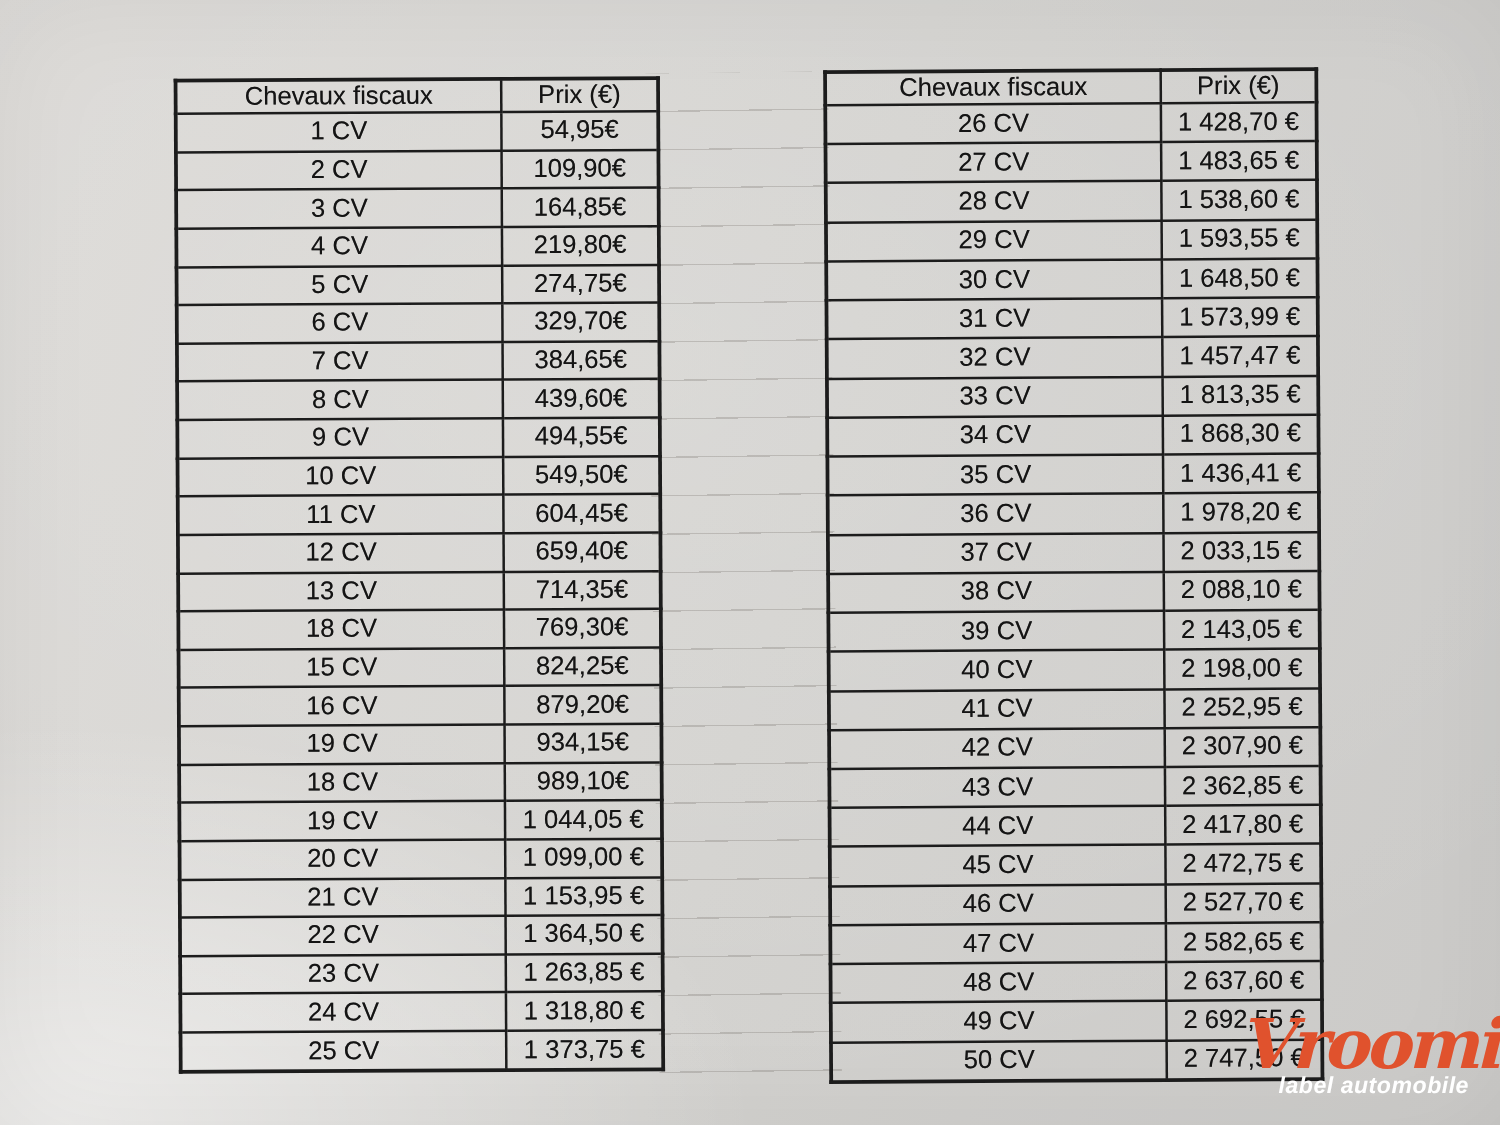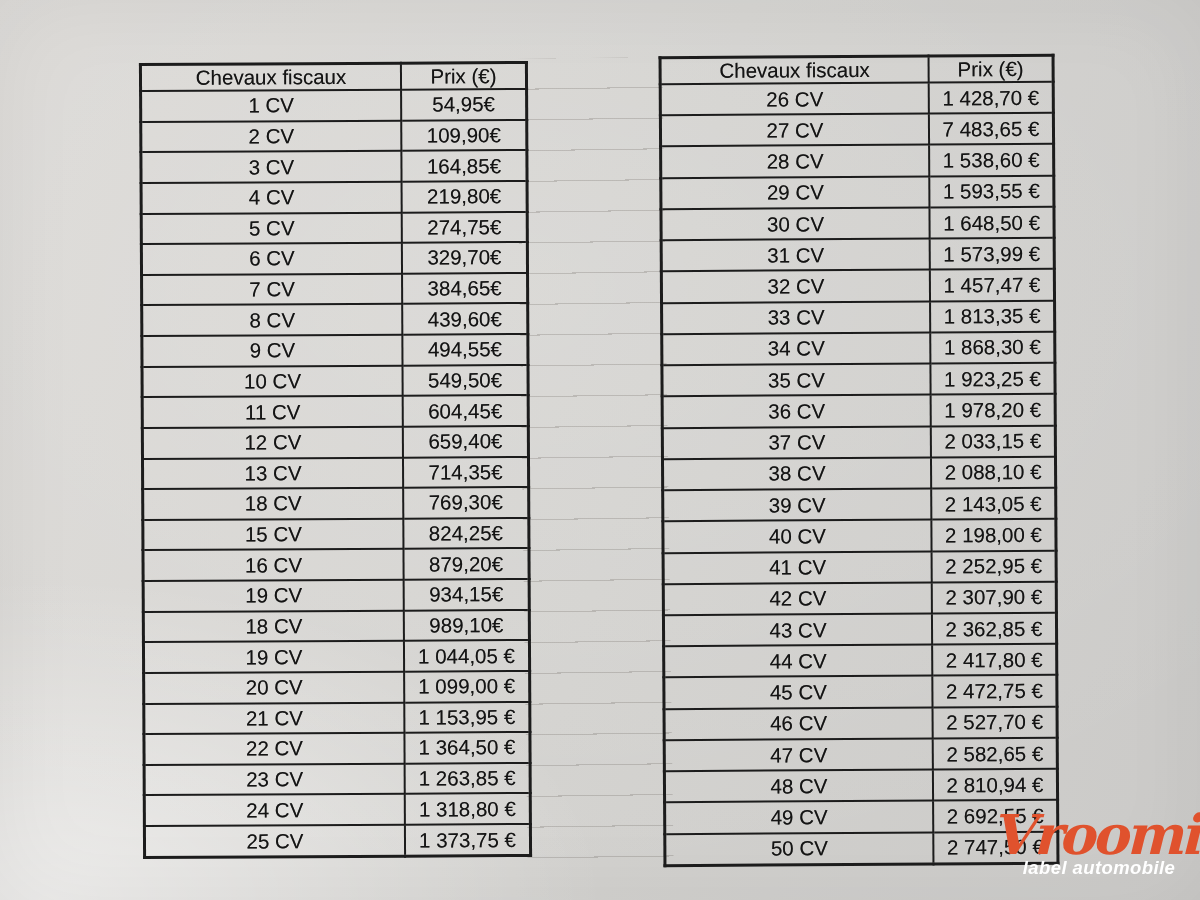--- a/index.html
+++ b/index.html
@@ -216,21 +216,21 @@
           <th>Prix (€)</th>
         </tr>
       </thead>
       <tbody>
         <tr>
           <td>26 CV</td>
           <td>1 428,70 €</td>
         </tr>
         <tr>
           <td>27 CV</td>
-          <td>7 483,65 €</td>
+          <td>1 483,65 €</td>
         </tr>
         <tr>
           <td>28 CV</td>
           <td>1 538,60 €</td>
         </tr>
         <tr>
           <td>29 CV</td>
           <td>1 593,55 €</td>
         </tr>
         <tr>
@@ -248,21 +248,21 @@
         <tr>
           <td>33 CV</td>
           <td>1 813,35 €</td>
         </tr>
         <tr>
           <td>34 CV</td>
           <td>1 868,30 €</td>
         </tr>
         <tr>
           <td>35 CV</td>
-          <td>1 923,25 €</td>
+          <td>1 436,41 €</td>
         </tr>
         <tr>
           <td>36 CV</td>
           <td>1 978,20 €</td>
         </tr>
         <tr>
           <td>37 CV</td>
           <td>2 033,15 €</td>
         </tr>
         <tr>
@@ -300,21 +300,21 @@
         <tr>
           <td>46 CV</td>
           <td>2 527,70 €</td>
         </tr>
         <tr>
           <td>47 CV</td>
           <td>2 582,65 €</td>
         </tr>
         <tr>
           <td>48 CV</td>
-          <td>2 810,94 €</td>
+          <td>2 637,60 €</td>
         </tr>
         <tr>
           <td>49 CV</td>
           <td>2 692,55 €</td>
         </tr>
         <tr>
           <td>50 CV</td>
           <td>2 747,50 €</td>
         </tr>
       </tbody>

